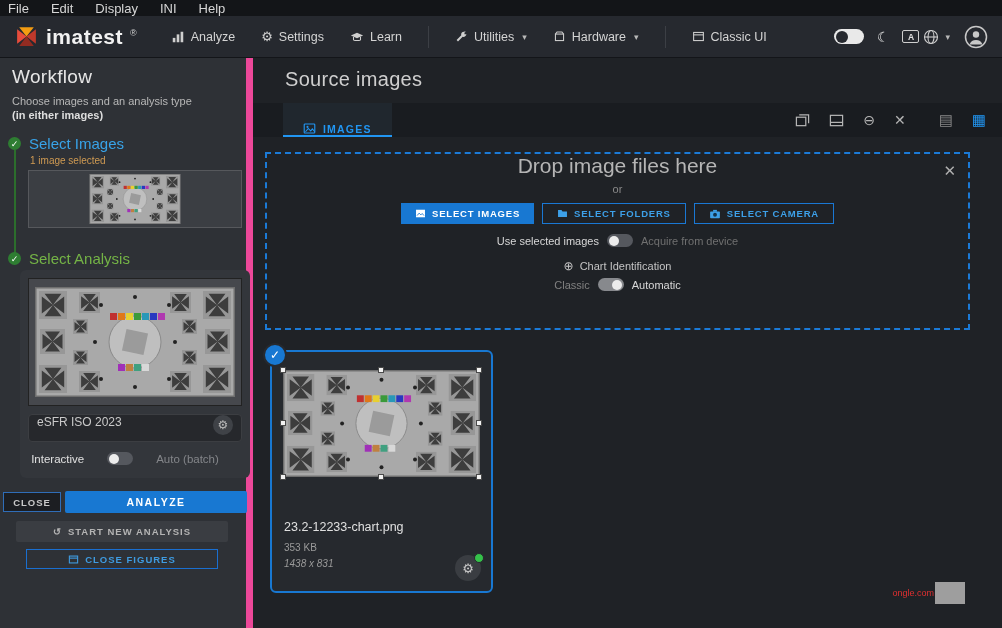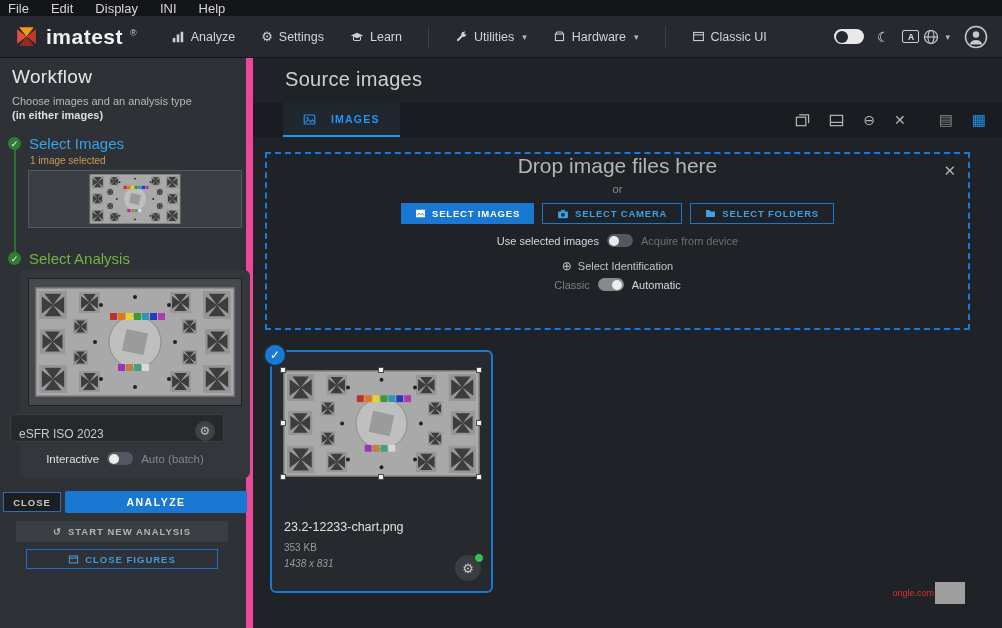--- a/index.html
+++ b/index.html
@@ -42,27 +42,27 @@
   #si-title{font-size:15px;color:#38a3e8}
   #si-status{position:absolute;top:97px;left:30px;font-size:10px;color:#cf9a52}
   #connector{position:absolute;top:92px;left:13.5px;width:2px;height:106px;background:#2c6e2c}
   #thumb1{position:absolute;top:112px;left:28px;width:214px;height:58px;background:#3b3e43;
     border:1px solid #56585c;display:flex;align-items:center;justify-content:center}
   #sa-head{position:absolute;top:192px;left:8px;display:flex;align-items:center;gap:8px}
   #sa-title{font-size:15px;color:#74b346}
   #sa-card{position:absolute;top:212px;left:20px;width:230px;height:208px;background:#33363b;border-radius:6px}
   #thumb2{position:absolute;top:220px;left:28px;width:214px;height:128px;background:#46484d;
     border:1px solid #222;display:flex;align-items:center;justify-content:center}
-  #preset-row{position:absolute;top:356px;left:10px;width:214px;height:28px;background:#26282c;
-    border:1px solid #3c3e42;border-radius:4px;display:flex;align-items:flex-end;padding:0 8px}
+  #preset-row{position:absolute;top:356px;left:28px;width:214px;height:28px;background:#26282c;
+    border:1px solid #3c3e42;border-radius:4px;display:flex;align-items:flex-start;padding:0 8px}
   #preset-label{font-size:12px;color:#c9c9c9;flex:1}
   .gear-btn{width:20px;height:20px;border-radius:50%;background:#3f4247;color:#b9b9b9;font-size:12px;
     display:flex;align-items:center;justify-content:center}
   #interactive-row{position:absolute;top:394px;left:0;width:250px;display:flex;align-items:center;
-    justify-content:center;gap:8px;font-size:11.5px}
+    justify-content:center;gap:23px;font-size:11.5px}
   #interactive-label{color:#e0e0e0}
   #auto-label{color:#84868a}
   .toggle{width:26px;height:13px;border-radius:7px;background:#55585e;position:relative;flex:0 0 26px}
   .toggle .knob{position:absolute;top:1.5px;left:2px;width:10px;height:10px;border-radius:50%;background:#ececec}
   .toggle.on{background:#87898d}
   .toggle.on .knob{left:14px}
   #next-btn{position:absolute;top:434px;left:3px;width:58px;height:20px;background:#1c1e22;
     border:1px solid #2f6db8;color:#c9c9c9;font-size:9.5px;font-weight:bold;letter-spacing:1px;
     display:flex;align-items:center;justify-content:center}
   #analyze-btn{position:absolute;top:433px;left:65px;width:182px;height:22px;background:#1878d2;
@@ -72,21 +72,21 @@
     color:#b4b4b4;font-size:9.5px;font-weight:bold;letter-spacing:1px;border-radius:2px;
     display:flex;align-items:center;justify-content:center;gap:6px}
   #close-fig-btn{position:absolute;top:491px;left:26px;width:192px;height:20px;background:transparent;
     border:1px solid #1a6fd0;color:#3f9be0;font-size:9.5px;font-weight:bold;letter-spacing:1px;
     display:flex;align-items:center;justify-content:center;gap:6px}
 
   
   #main{position:absolute;top:58px;left:253px;width:749px;height:570px;background:#1f2226}
   #main-title{position:absolute;top:10px;left:32px;font-size:20px;color:#cfcfcf;letter-spacing:.3px}
   #tabstrip{position:absolute;top:45px;left:0;width:749px;height:34px;background:#191c20;display:flex;align-items:center}
-  #tab-images{height:34px;display:flex;align-items:center;gap:15px;padding:0 20px;margin-left:30px;
+  #tab-images{height:34px;display:flex;align-items:flex-end;gap:7px;padding:0 20px;margin-left:30px;
     background:#20272e;border-bottom:2px solid #2196f3;color:#2196f3;font-size:10.5px;font-weight:bold;letter-spacing:1.2px}
   #strip-icons{margin-left:auto;display:flex;align-items:center;gap:19px;padding-right:16px}
   .strip-glyph{font-size:14px;color:#b5b5b5}
   .view-glyph{font-size:15px;color:#8a8a8a}
   .view-glyph.active{color:#2196f3}
 
   #dropzone{position:absolute;top:94px;left:12px;width:705px;height:178px;border:2px dashed #1b7ad6;
     display:flex;flex-direction:column;align-items:center}
   #dz-close{position:absolute;top:8px;right:12px;font-size:15px;color:#b0b0b0}
   #dz-title{font-size:21px;color:#b5b5b5}
@@ -357,44 +357,44 @@
     <div id="dz-or">or</div>
     <div id="dz-buttons">
       <div class="dz-btn primary">
         <svg viewBox="0 0 16 16" width="11" height="11">
           <rect x="1.5" y="2.5" width="13" height="11" fill="#fff"></rect>
           <path d="M3 11l3-3.5 2.5 2.5 2-2 2.5 3" stroke="#1878d2" stroke-width="1.3" fill="none"></path>
         </svg>
         <span>SELECT IMAGES</span>
       </div>
       <div class="dz-btn outline">
+        <svg viewBox="0 0 16 16" width="11" height="11">
+          <path d="M1.5 3h5l1.5 2h6.5v8h-13Z" fill="#3da0e8"></path>
+        </svg>
+        <span>SELECT FOLDERS</span>
+      </div>
+      <div class="dz-btn outline">
         <svg viewBox="0 0 16 16" width="12" height="12">
           <rect x="1.5" y="4.5" width="13" height="9" rx="1" fill="#3da0e8"></rect>
           <circle cx="8" cy="9" r="2.6" fill="#12334d"></circle>
           <rect x="5.5" y="2.5" width="5" height="2.5" fill="#3da0e8"></rect>
         </svg>
         <span>SELECT CAMERA</span>
       </div>
-      <div class="dz-btn outline">
-        <svg viewBox="0 0 16 16" width="11" height="11">
-          <path d="M1.5 3h5l1.5 2h6.5v8h-13Z" fill="#3da0e8"></path>
-        </svg>
-        <span>SELECT FOLDERS</span>
-      </div>
     </div>
     <div id="dz-use-row">
       <span id="dz-use-label">Use selected images</span>
       <div class="toggle">
           <div class="knob"></div>
         </div>
       <span id="dz-acquire-label">Acquire from device</span>
     </div>
     <div id="dz-chartid">
       <span class="glyph">⊕</span>
-      <span>Select Identification</span>
+      <span>Chart Identification</span>
     </div>
     <div id="dz-mode-row">
       <span id="dz-manual">Classic</span>
       <div class="toggle on">
           <div class="knob"></div>
         </div>
       <span id="dz-auto">Automatic</span>
     </div>
   </div>
 

